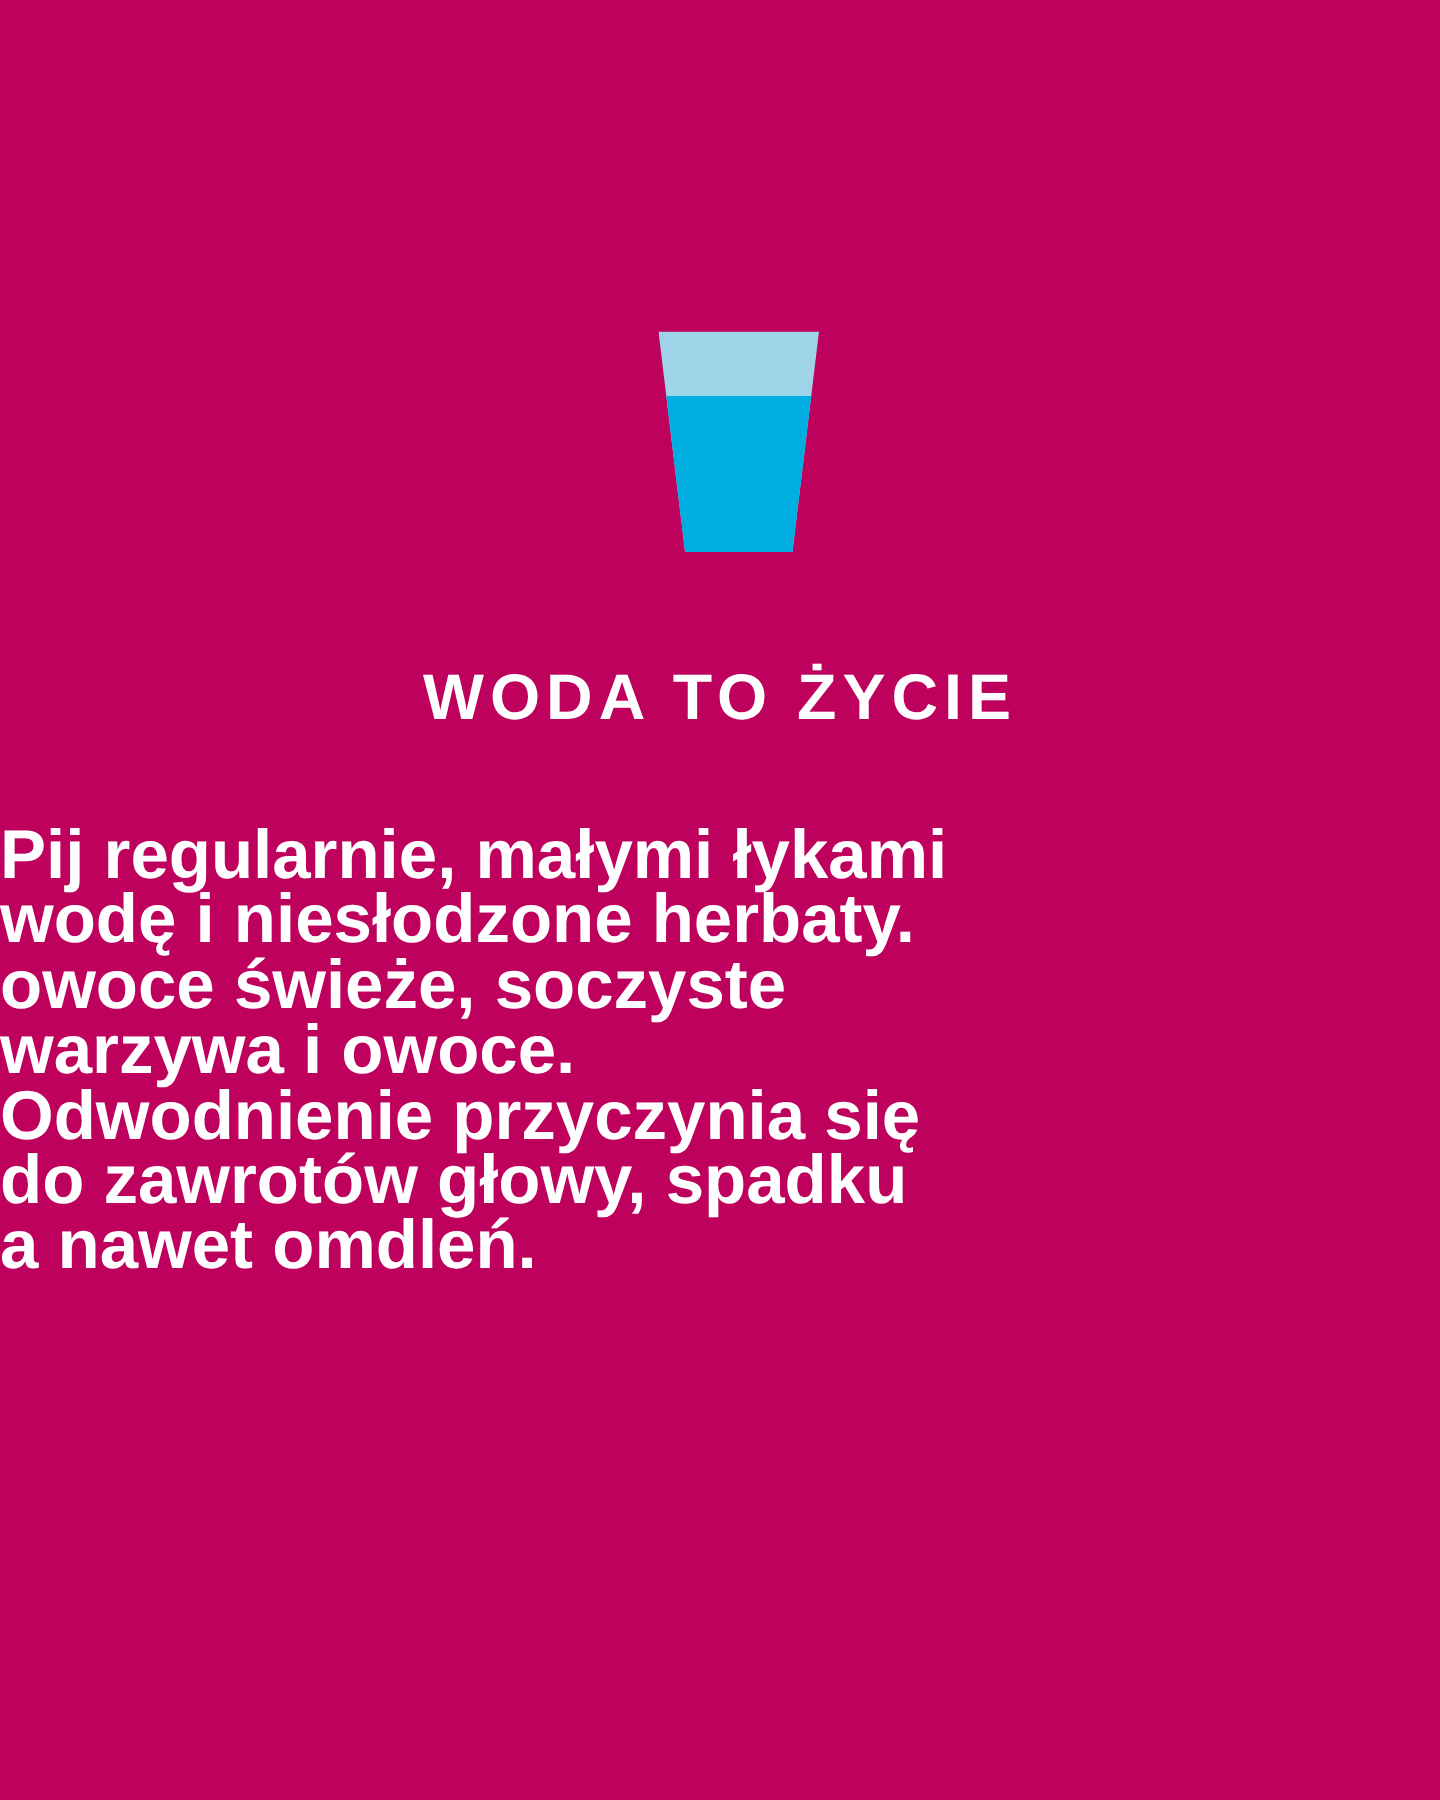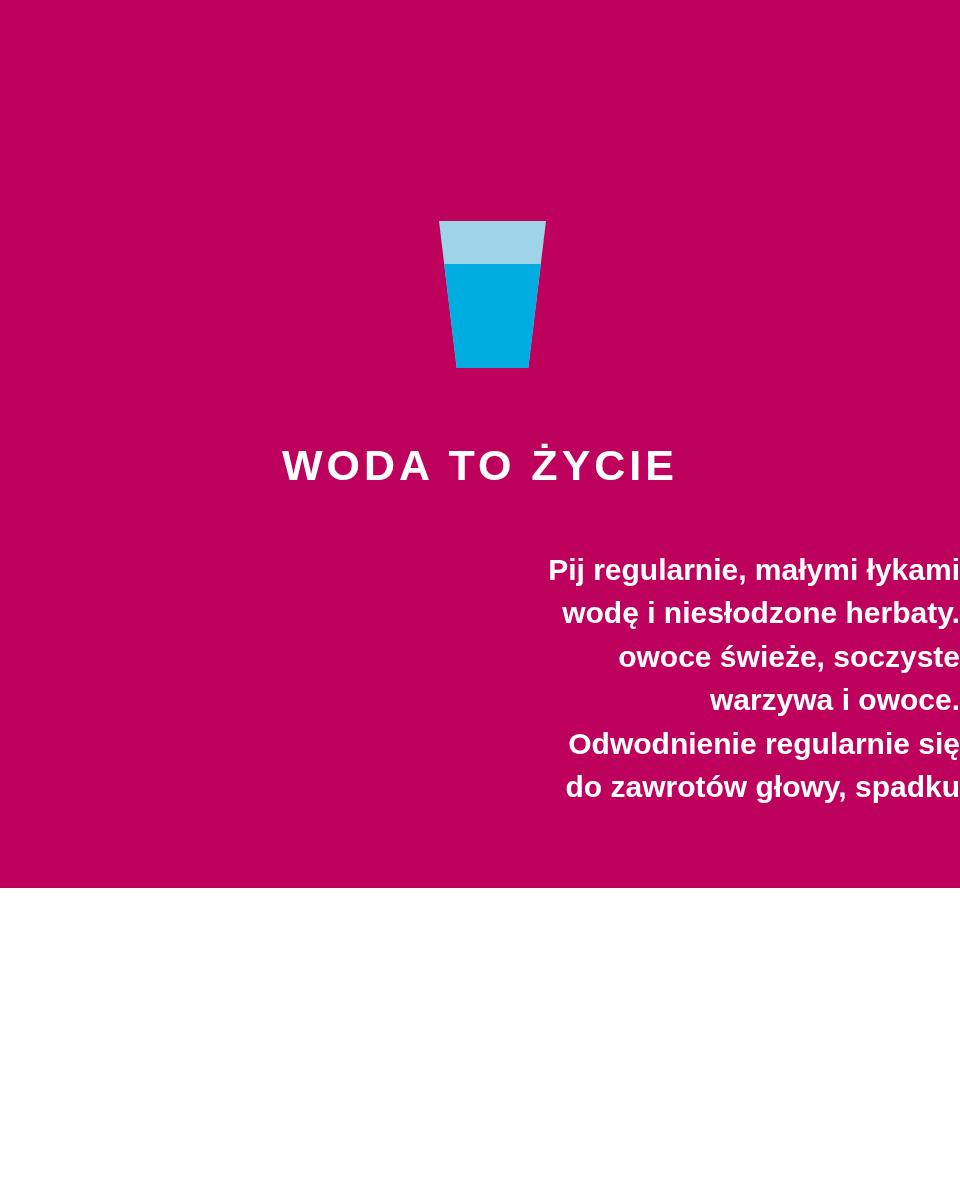--- a/index.html
+++ b/index.html
@@ -2,21 +2,21 @@
 <html><head>
 <meta charset="utf-8">
 <style>
   html, body {
     margin: 0;
     padding: 0;
   }
   .poster {
     position: relative;
     width: 960px;
-    height: 888px;
+    height: 1200px;
     background: #BE015C;
     overflow: hidden;
     font-family: "Liberation Sans", "DejaVu Sans", sans-serif;
   }
   .glass-icon {
     position: absolute;
     left: 439px;
     top: 221px;
     width: 107px;
     height: 147px;
@@ -34,23 +34,23 @@
     line-height: 58px;
     font-weight: 800;
     letter-spacing: 4px;
     text-transform: uppercase;
   }
   .body-text {
     position: absolute;
     left: 0;
     right: 0;
     top: 548px;
-    text-align: right;
+    text-align: left;
     color: #FFFFFF;
-    font-size: 30px;
+    font-size: 46px;
     line-height: 43.4px;
     font-weight: 600;
   }
   .body-line {
     white-space: nowrap;
   }
 </style>
 </head>
 <body>
 
@@ -61,17 +61,18 @@
     <polygon points="5.2,43 101.8,43 89.3,147 17.7,147" fill="#00ADE0"></polygon>
   </svg>
 
   <h1 class="poster-title">WODA TO ŻYCIE</h1>
 
   <div class="body-text">
     <div class="body-line">Pij regularnie, małymi łykami</div>
     <div class="body-line">wodę i niesłodzone herbaty.</div>
     <div class="body-line">owoce świeże, soczyste</div>
     <div class="body-line">warzywa i owoce.</div>
-    <div class="body-line">Odwodnienie regularnie się</div>
+    <div class="body-line">Odwodnienie przyczynia się</div>
     <div class="body-line">do zawrotów głowy, spadku</div>
+    <div class="body-line">a nawet omdleń.</div>
   </div>
 
 </div>
 
 </body></html>

